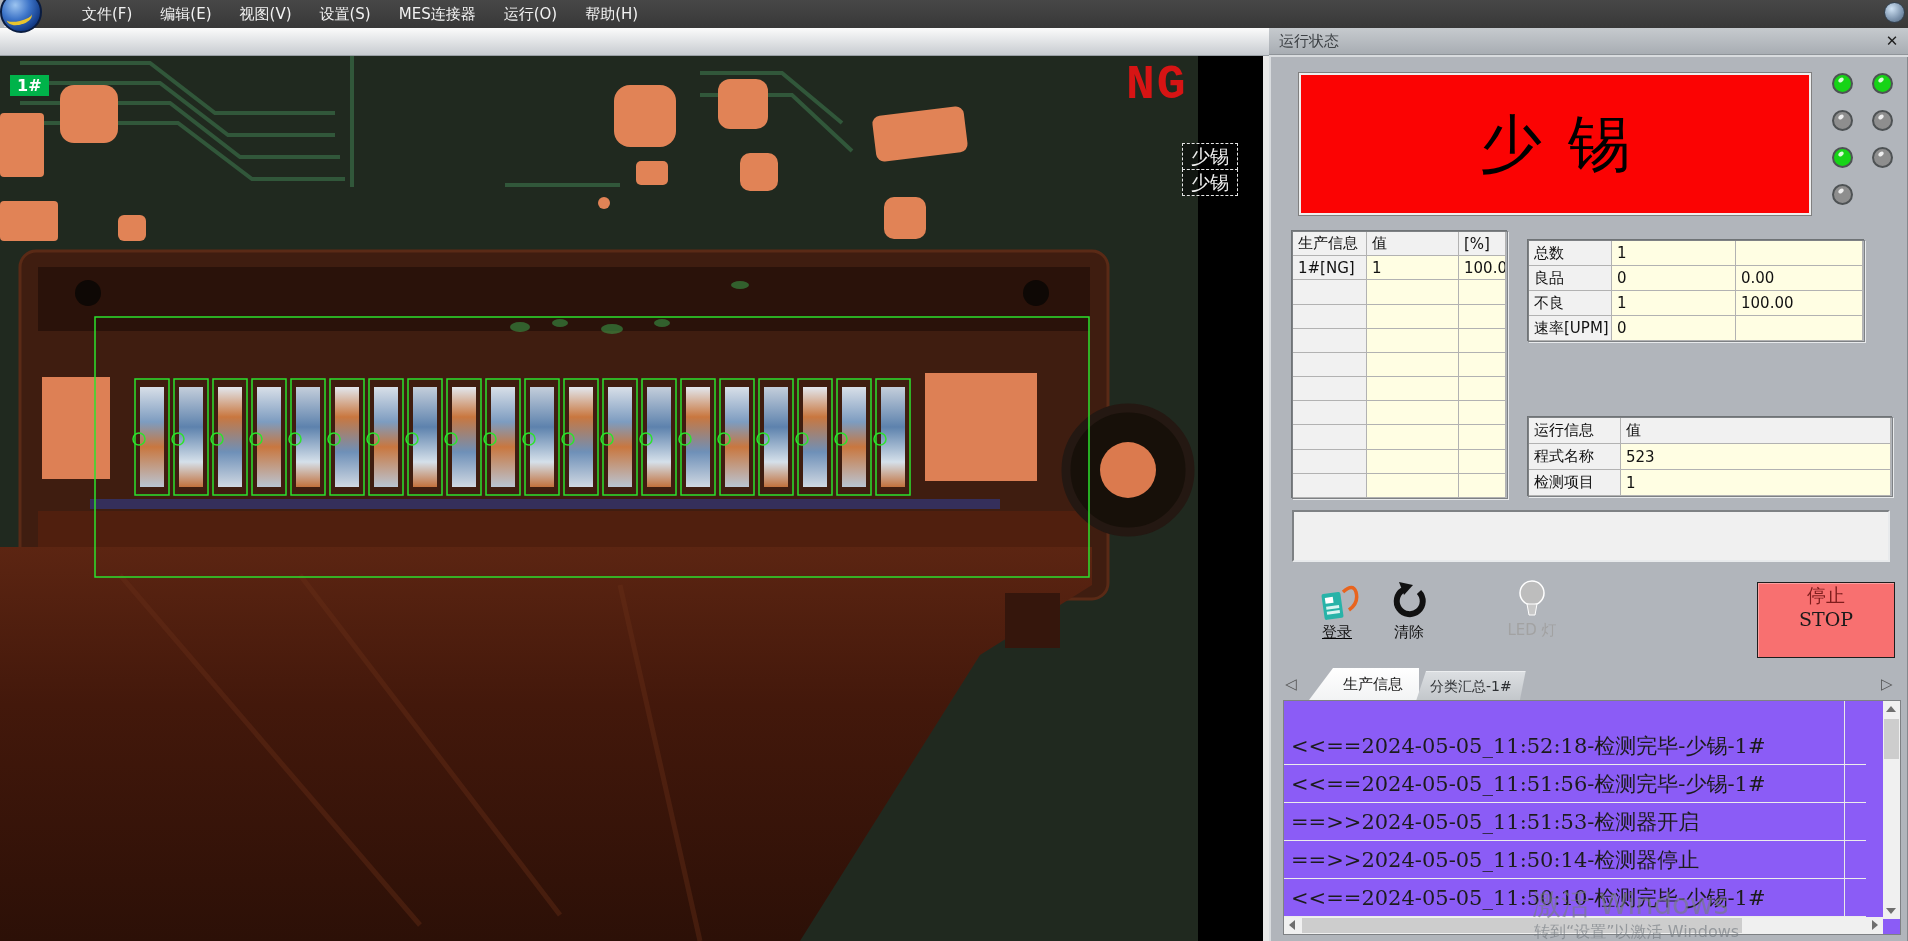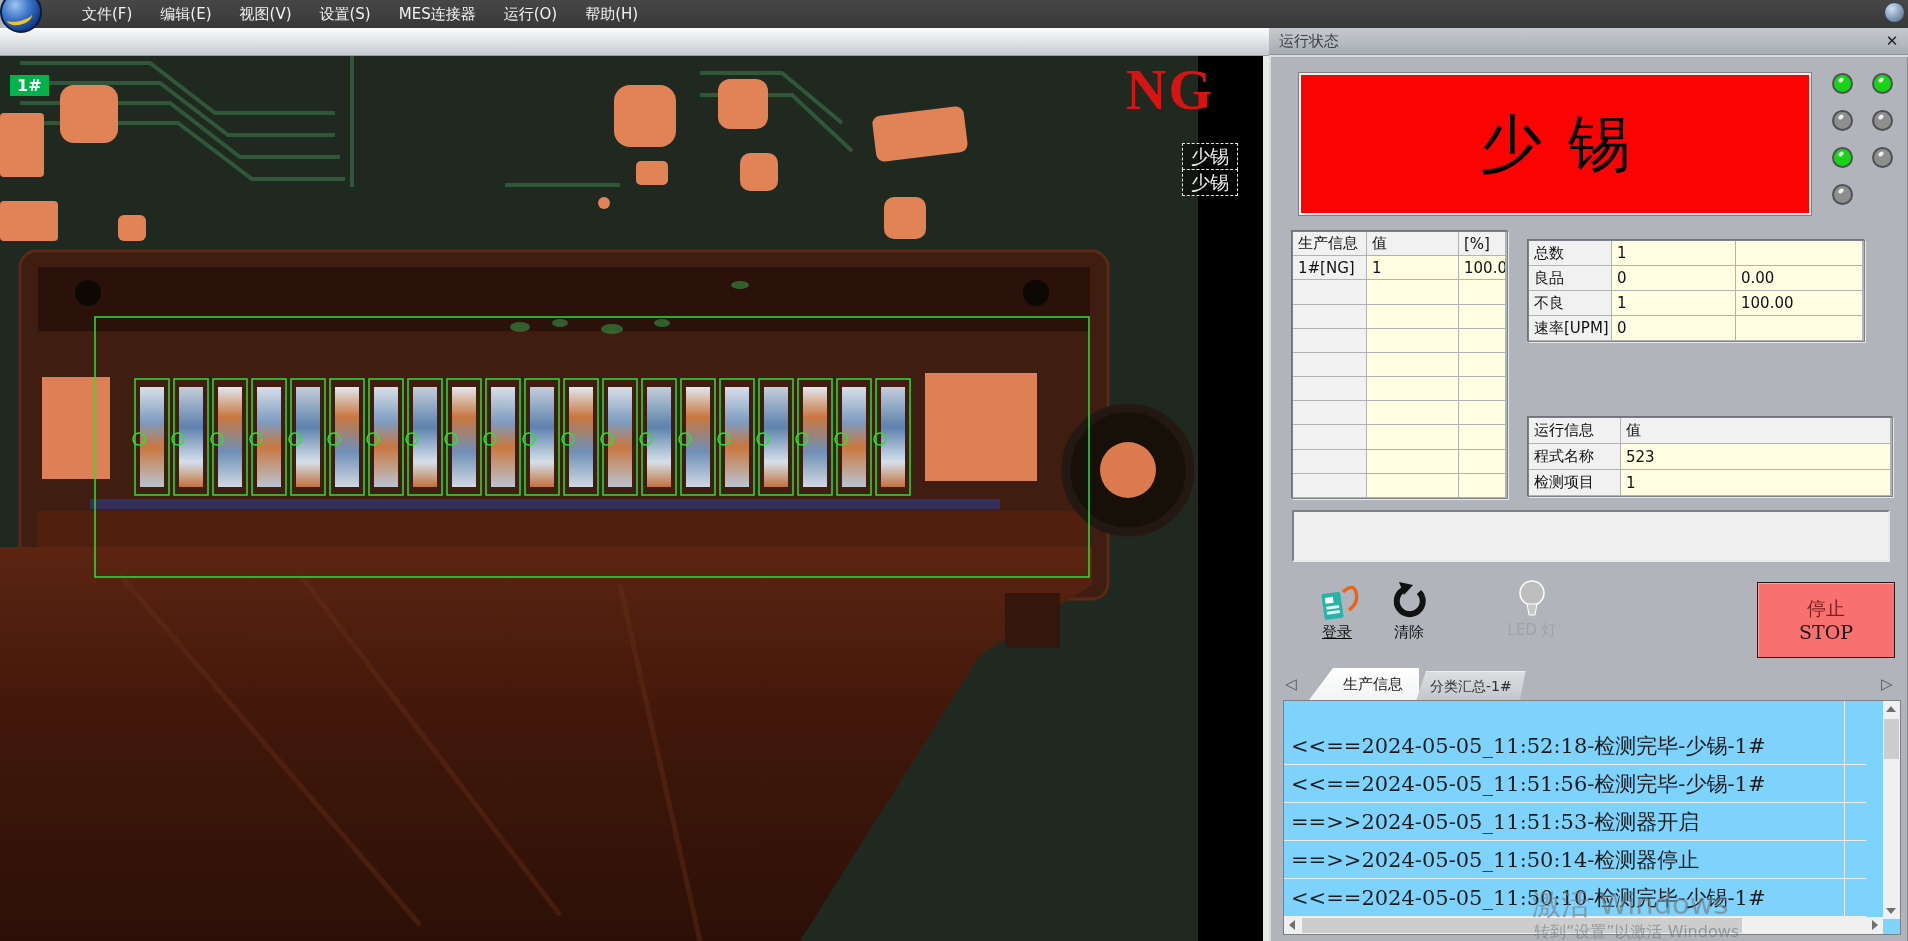--- a/index.html
+++ b/index.html
@@ -19,21 +19,21 @@
   
   #cam-tabbar{left:0;top:28px;width:1269px;height:27px;background:linear-gradient(#fbfbfb,#c7cbd0);border-bottom:1px solid #9aa0a6;z-index:20;}
   #cam-tab{left:4px;top:0;height:27px;padding:0 18px 0 30px;background:linear-gradient(#ffffff,#e9ebee);
     clip-path:polygon(18px 0,100% 0,100% 100%,0 100%);display:flex;align-items:center;
     font-size:15px;font-weight:bold;color:#14181c;border-right:1px solid #9aa0a6;}
   #cam-dropdown{left:1246px;top:8px;width:0;height:0;border-left:7px solid transparent;border-right:7px solid transparent;border-top:9px solid #4a4f55;}
 
   
   #camera{left:0;top:55px;width:1269px;height:886px;background:#000;overflow:hidden;}
   #device-label{left:10px;top:20px;background:#00b34a;color:#fff;font-size:16px;font-weight:bold;padding:1px 7px;}
-  #ng-label{left:1126px;top:3px;color:#d71414;font-size:56px;font-weight:bold;letter-spacing:2px;font-family:Liberation Serif, serif;}
+  #ng-label{left:1126px;top:3px;color:#d71414;font-size:48px;font-weight:bold;letter-spacing:2px;font-family:Liberation Mono, monospace;}
   .defect-tag{left:1182px;width:54px;height:25px;border:1px dashed #e6e6e6;color:#f0f0f0;font-size:19px;
     display:flex;align-items:center;justify-content:center;background:rgba(0,0,0,.45);}
 
   
   #splitter{left:1263px;top:28px;width:6px;height:913px;background:#e9e9e9;border-right:3px solid #3c3e40;}
   #panel-title{left:1269px;top:28px;width:639px;height:27px;background:linear-gradient(#c6cace,#a8adb3);
     display:flex;align-items:center;padding-left:10px;box-sizing:border-box;font-size:15px;color:#3e4246;border-bottom:1px solid #8f9499;}
   #panel-close{position:absolute;right:7px;top:4px;width:18px;height:18px;color:#1c1c1c;font-size:15px;line-height:18px;text-align:center;}
   #panel-body{left:1269px;top:55px;width:639px;height:886px;background:#b1b5bb;
     box-shadow:inset 2px 2px 0 #d9dcdf, inset -1px 0 0 #85898e;}
@@ -55,34 +55,34 @@
   #tbl-stats{left:1528px;top:240px;width:335px;height:100px;grid-template-columns:83px 124px 127px;grid-auto-rows:1fr;}
   #tbl-run{left:1528px;top:417px;width:363px;height:78px;grid-template-columns:92px 270px;grid-auto-rows:1fr;}
 
   #msgbox{left:1292px;top:510px;width:598px;height:52px;background:#f0f0f0;border:2px solid;border-color:#7e8184 #e8eaec #e8eaec #7e8184;box-sizing:border-box;}
 
   
   .tool-btn{position:absolute;width:58px;height:62px;display:flex;flex-direction:column;align-items:center;justify-content:flex-end;}
   .tool-btn .lbl{font-size:15px;color:#111;margin-top:3px;}
   .tool-btn.disabled .lbl{color:#a2a2a2;}
   #btn-stop{left:1757px;top:582px;width:136px;height:74px;background:#f87070;border:1px solid #1d1d1d;
-    box-shadow:inset 1px 1px 0 #fca0a0;display:flex;flex-direction:column;align-items:center;justify-content:center;
+    box-shadow:inset 1px 1px 0 #fca0a0;display:flex;flex-direction:column;align-items:center;
     font-family:"DejaVu Serif","Liberation Serif",serif;font-size:19px;line-height:24px;}
   #stop-l1{color:#7e1d1d;} #stop-l2{color:#1a1a1a;}
 
   
   #log-tabbar{left:1283px;top:668px;width:618px;height:32px;}
   .pager{position:absolute;top:7px;font-size:15px;color:#555;}
   #log-tab-active{position:absolute;left:26px;top:0;height:32px;padding:0 16px 0 34px;background:linear-gradient(#ffffff,#f2f3f4);
     clip-path:polygon(24px 0,100% 0,100% 100%,0 100%);font-size:15px;color:#1c1c1c;display:flex;align-items:center;}
   #log-tab-inactive{position:absolute;left:133px;top:3px;height:29px;padding:0 14px;background:linear-gradient(#dcdfe2,#c2c6ca);
     clip-path:polygon(10px 0,100% 0,calc(100% - 6px) 100%,0 100%);font-size:14px;color:#2e3134;display:flex;align-items:center;border-top:1px solid #eceef0;}
 
   
-  #log{left:1283px;top:700px;width:618px;height:235px;background:#7dd3fc;border:1px solid #7e8184;box-sizing:border-box;overflow:hidden;text-align:center;}
+  #log{left:1283px;top:700px;width:618px;height:235px;background:#8b5cf6;border:1px solid #7e8184;box-sizing:border-box;overflow:hidden;text-align:center;}
   #log-rows{position:absolute;left:0;top:26px;width:582px;}
   .log-row{height:37px;border-bottom:1px solid #ececec;display:flex;align-items:center;padding-left:7px;
     font-family:"DejaVu Serif","Liberation Serif",serif;font-size:21px;color:#1c1c1c;white-space:nowrap;}
   #log-gridline{position:absolute;left:560px;top:0;width:1px;height:100%;background:#e9e9e9;}
 
   
   .sb{position:absolute;background:#f0f0f0;}
   .sb-btn{position:absolute;width:16px;height:16px;background:#f0f0f0;display:flex;align-items:center;justify-content:center;}
   .tri{width:0;height:0;}
   .tri.up{border-left:5px solid transparent;border-right:5px solid transparent;border-bottom:6px solid #6f6f6f;}

